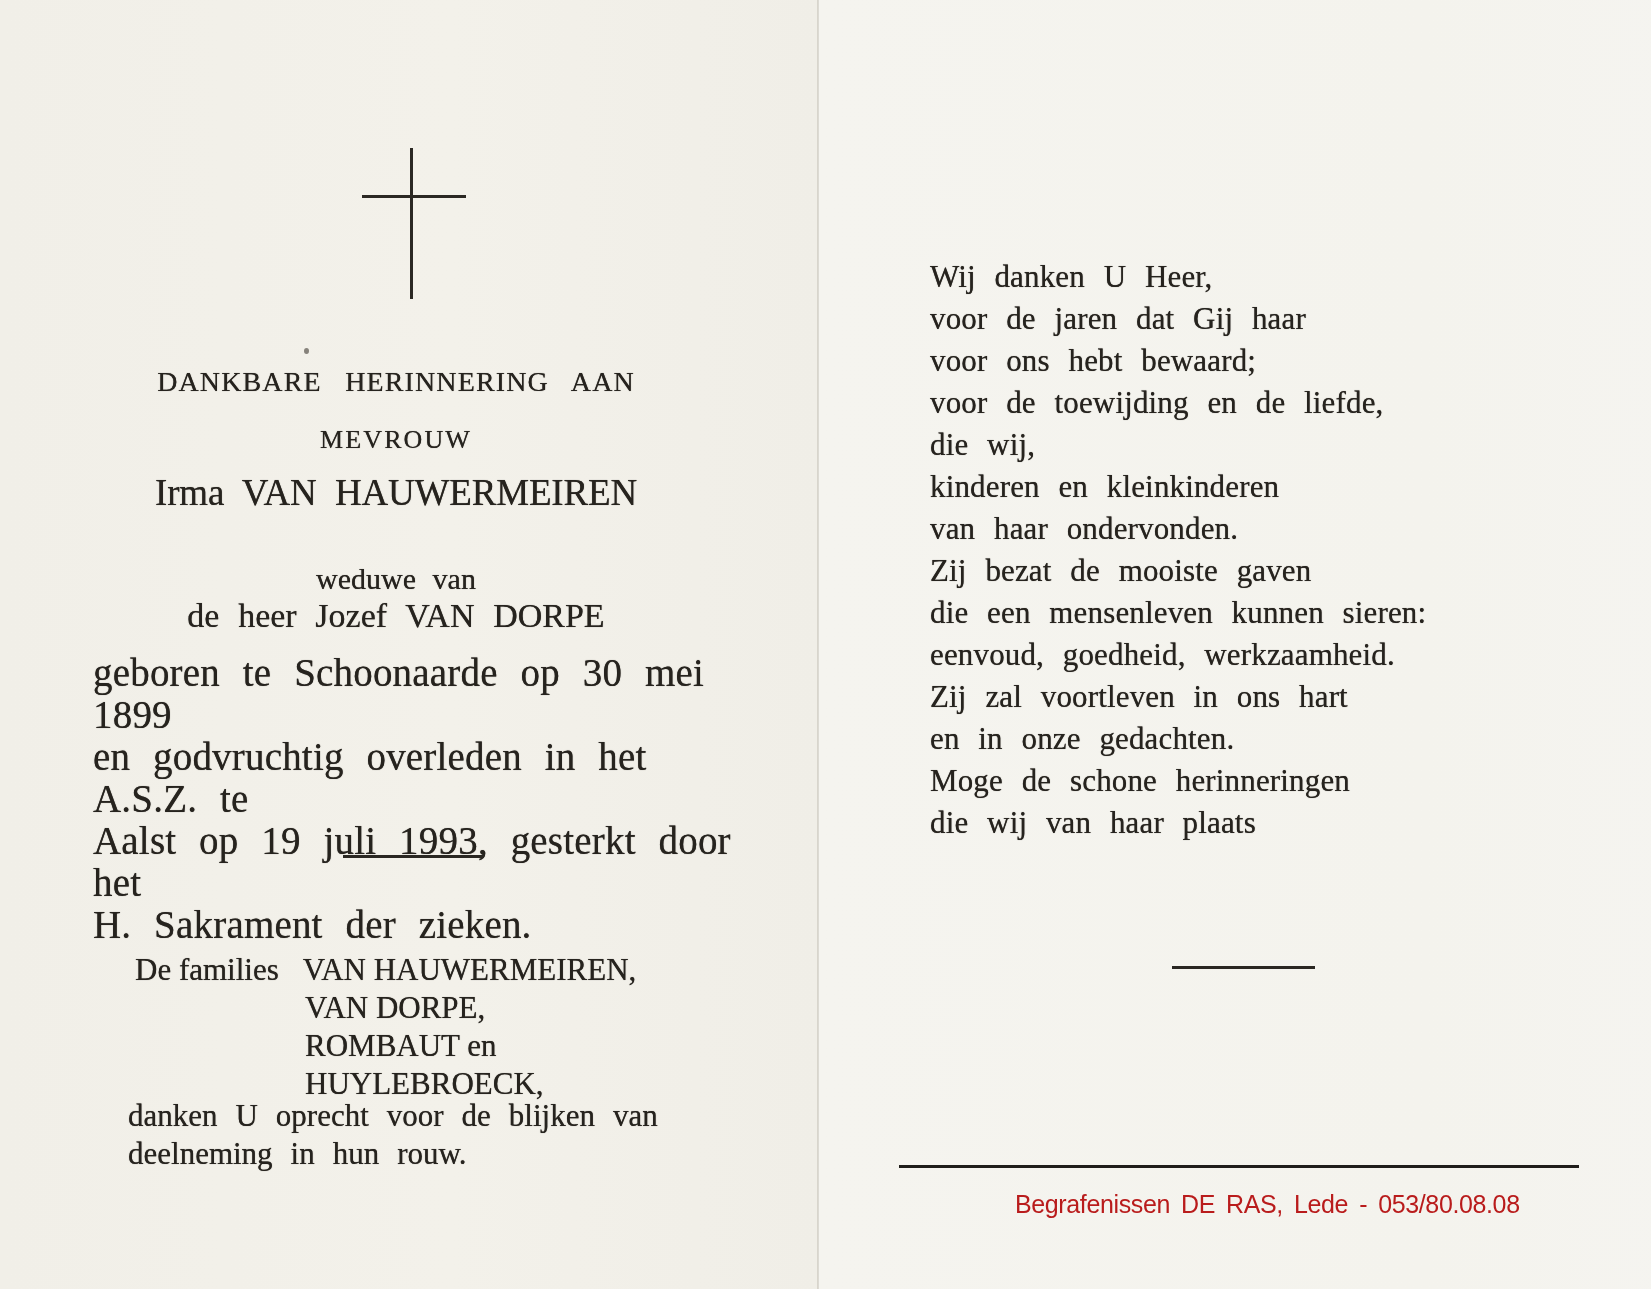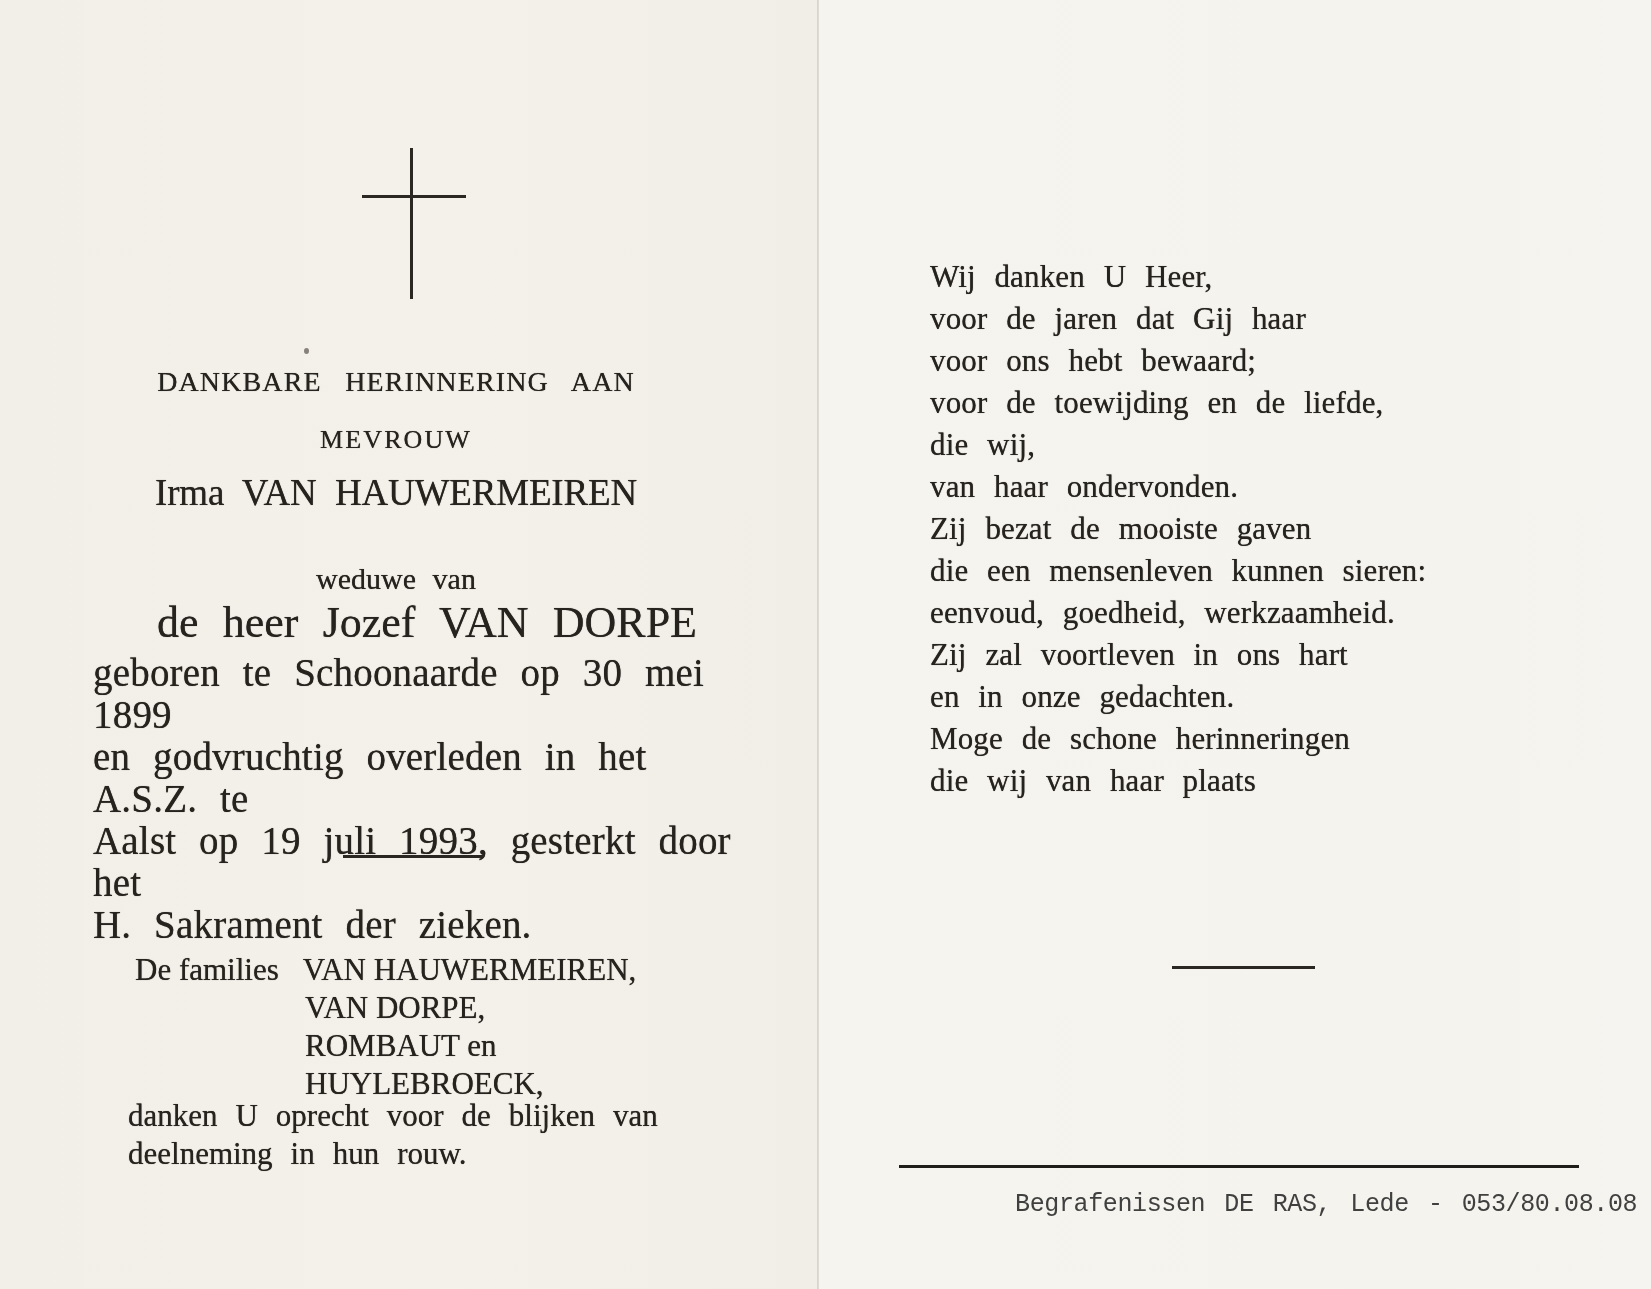--- a/index.html
+++ b/index.html
@@ -20,21 +20,21 @@
   .cross-h { position:absolute; left:362px; top:195px; width:104px; height:3px;  background:#2b2823; }
   .speck   { position:absolute; left:304px; top:348px; width:5px; height:6px; border-radius:50%;
              background:rgba(45,40,33,0.55); }
 
   
   .lp-center { position:absolute; left:0; width:792px; text-align:center; }
   .hdr       { top:366px; font-size:28px; letter-spacing:0.04em; word-spacing:0.55em; }
   .honor     { top:425px; font-size:26px; letter-spacing:0.08em; }
   .dname     { top:471px; font-size:37px; letter-spacing:-0.005em; word-spacing:0.25em; }
   .widow     { top:562px; font-size:30px; word-spacing:0.3em; }
-  .husband   { top:597px; font-size:44px; word-spacing:0.3em;margin-left:31px; }
+  .husband   { top:597px; font-size:34px; word-spacing:0.3em; }
 
   .bio { position:absolute; left:93px; top:652px; width:660px;
          font-size:39px; line-height:42px; word-spacing:0.33em; letter-spacing:0.005em; }
 
   .rule { position:absolute; background:#2a2722; }
   .rule-left  { left:343px;  top:855px;  width:141px; height:3px; }
   .rule-right { left:1172px; top:966px;  width:143px; height:3px; }
   .rule-foot  { left:899px;  top:1165px; width:680px; height:3px; background:#1f1d1a; }
 
   .families-intro { position:absolute; left:135px; top:952px; font-size:31px; white-space:nowrap; }
@@ -44,23 +44,23 @@
   .thanks { position:absolute; left:128px; font-size:31px; word-spacing:0.33em; white-space:nowrap; }
   .thx0 { top:1098px; } .thx1 { top:1136px; }
 
   
   .poem { position:absolute; left:930px; top:256px;
           font-size:31px; line-height:42px; word-spacing:0.35em; letter-spacing:0.005em; }
   .stanza2 { }
   .poem div { white-space:nowrap; }
 
   .footer-credit { position:absolute; left:1015px; top:1190px;
-                   font-family:Liberation Mono, monospace;
+                   font-family:Liberation Sans, sans-serif;
                    font-size:25px; letter-spacing:-0.015em; word-spacing:0.18em;
-                   color:#404040; white-space:nowrap; }
+                   color:#b91c1c; white-space:nowrap; }
 </style>
 </head>
 <body>
 
 <div class="scan">
 
   <div class="page page-left">
 
     <div class="cross-v"></div>
     <div class="cross-h"></div>
@@ -97,20 +97,21 @@
   </div>
 
   <div class="page page-right">
     <div class="poem ink" style="position:absolute; left:112px; top:256px;">
       <div class="stanza1">
         <div>Wij danken U Heer,</div>
         <div>voor de jaren dat Gij haar</div>
         <div>voor ons hebt bewaard;</div>
         <div>voor de toewijding en de liefde,</div>
         <div>die wij,</div>
+        <div>kinderen en kleinkinderen</div>
         <div>van haar ondervonden.</div>
       </div>
       <div class="stanza2">
         <div>Zij bezat de mooiste gaven</div>
         <div>die een mensenleven kunnen sieren:</div>
         <div>eenvoud, goedheid, werkzaamheid.</div>
         <div>Zij zal voortleven in ons hart</div>
         <div>en in onze gedachten.</div>
         <div>Moge de schone herinneringen</div>
         <div>die wij van haar plaats</div>

